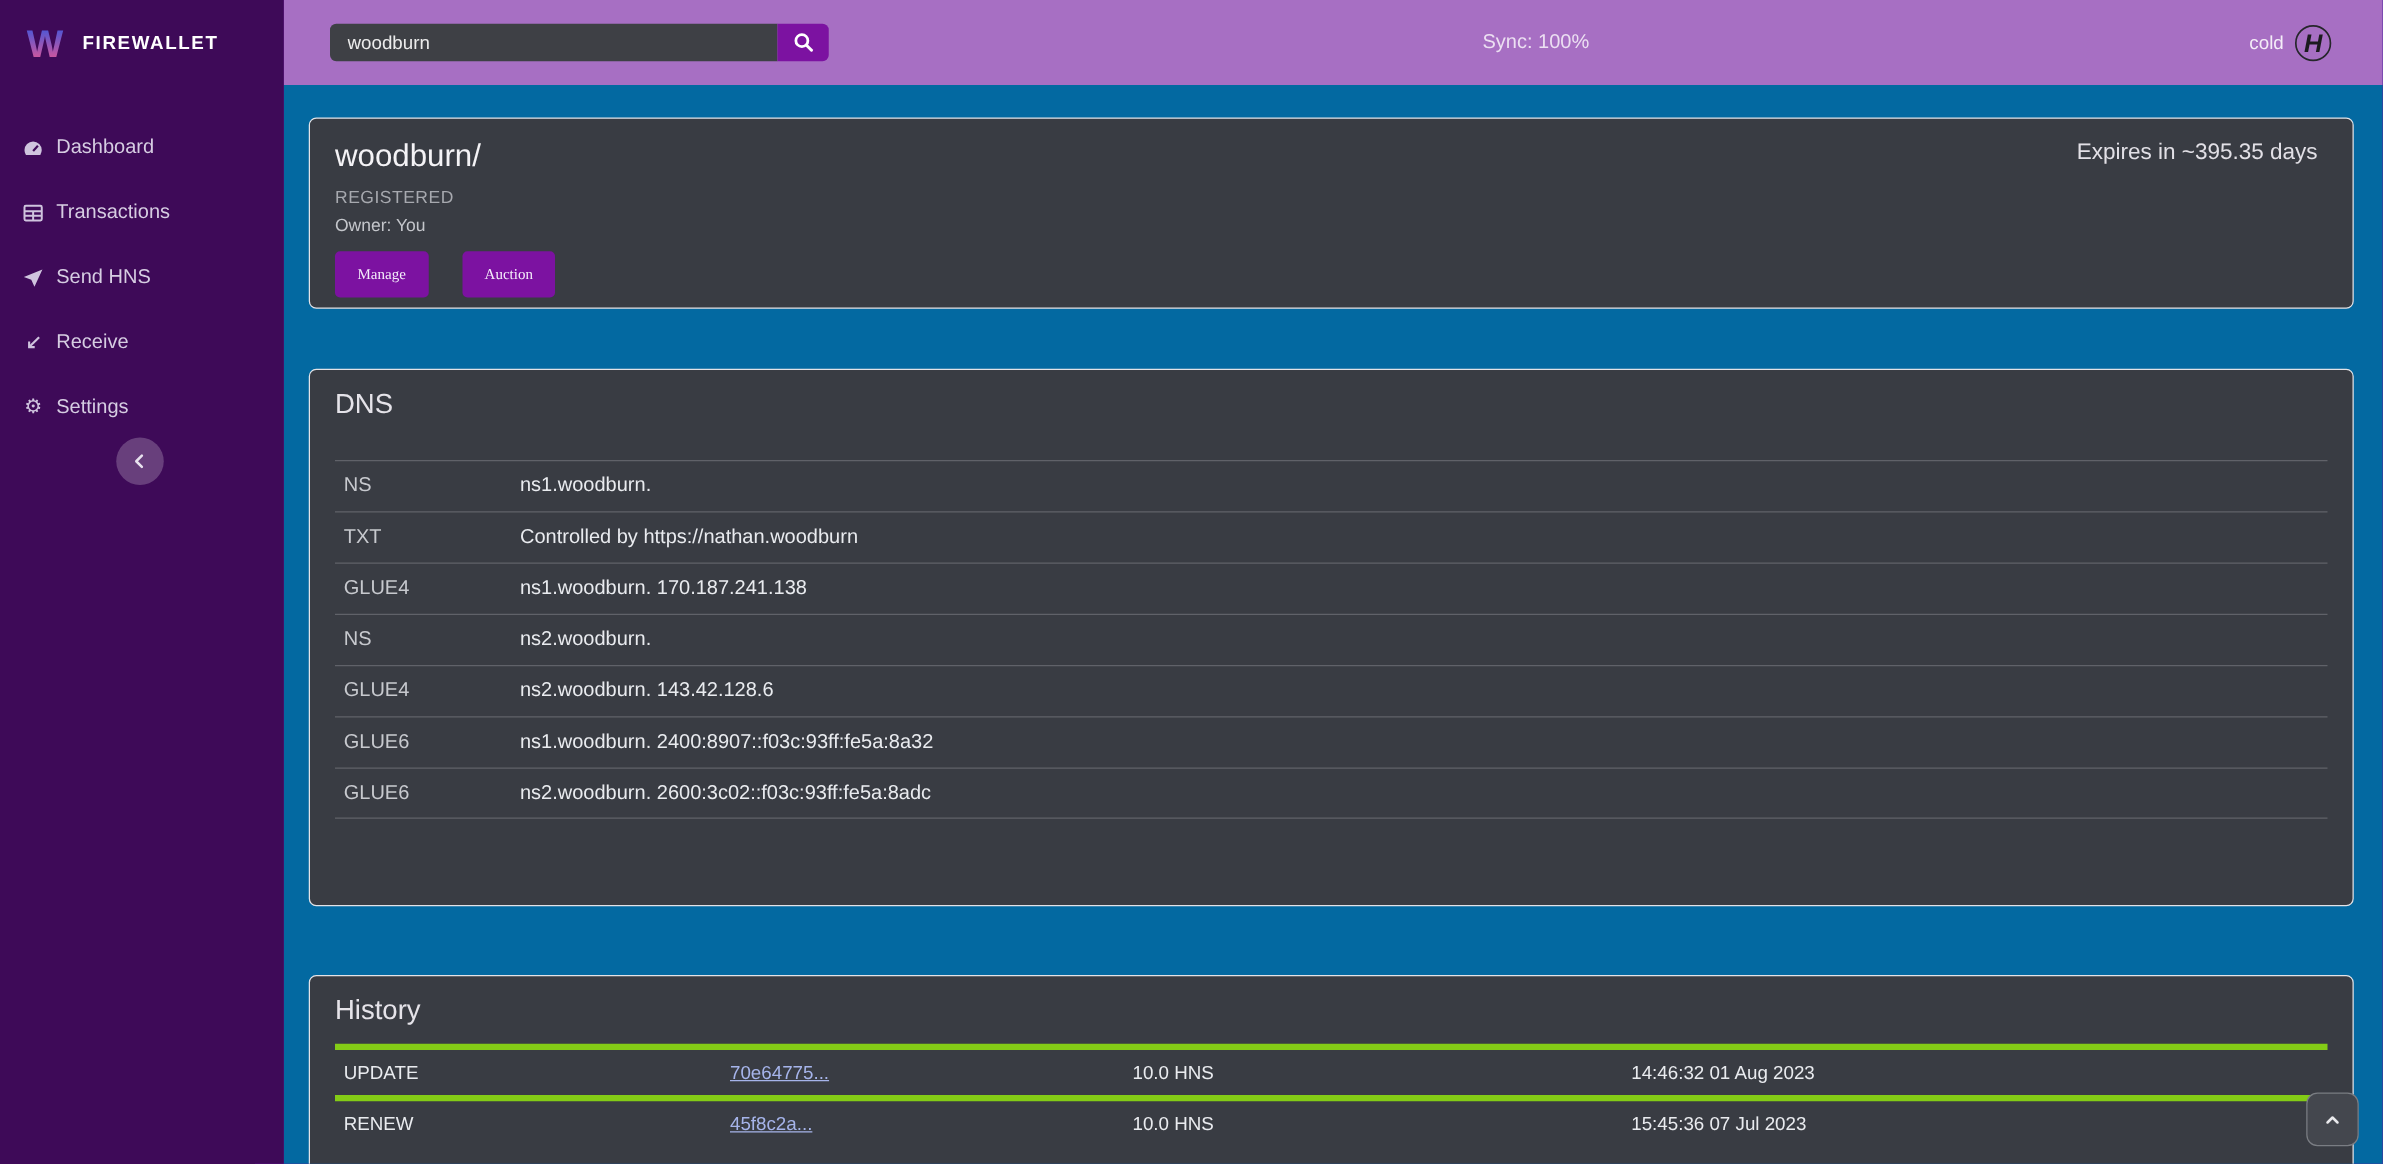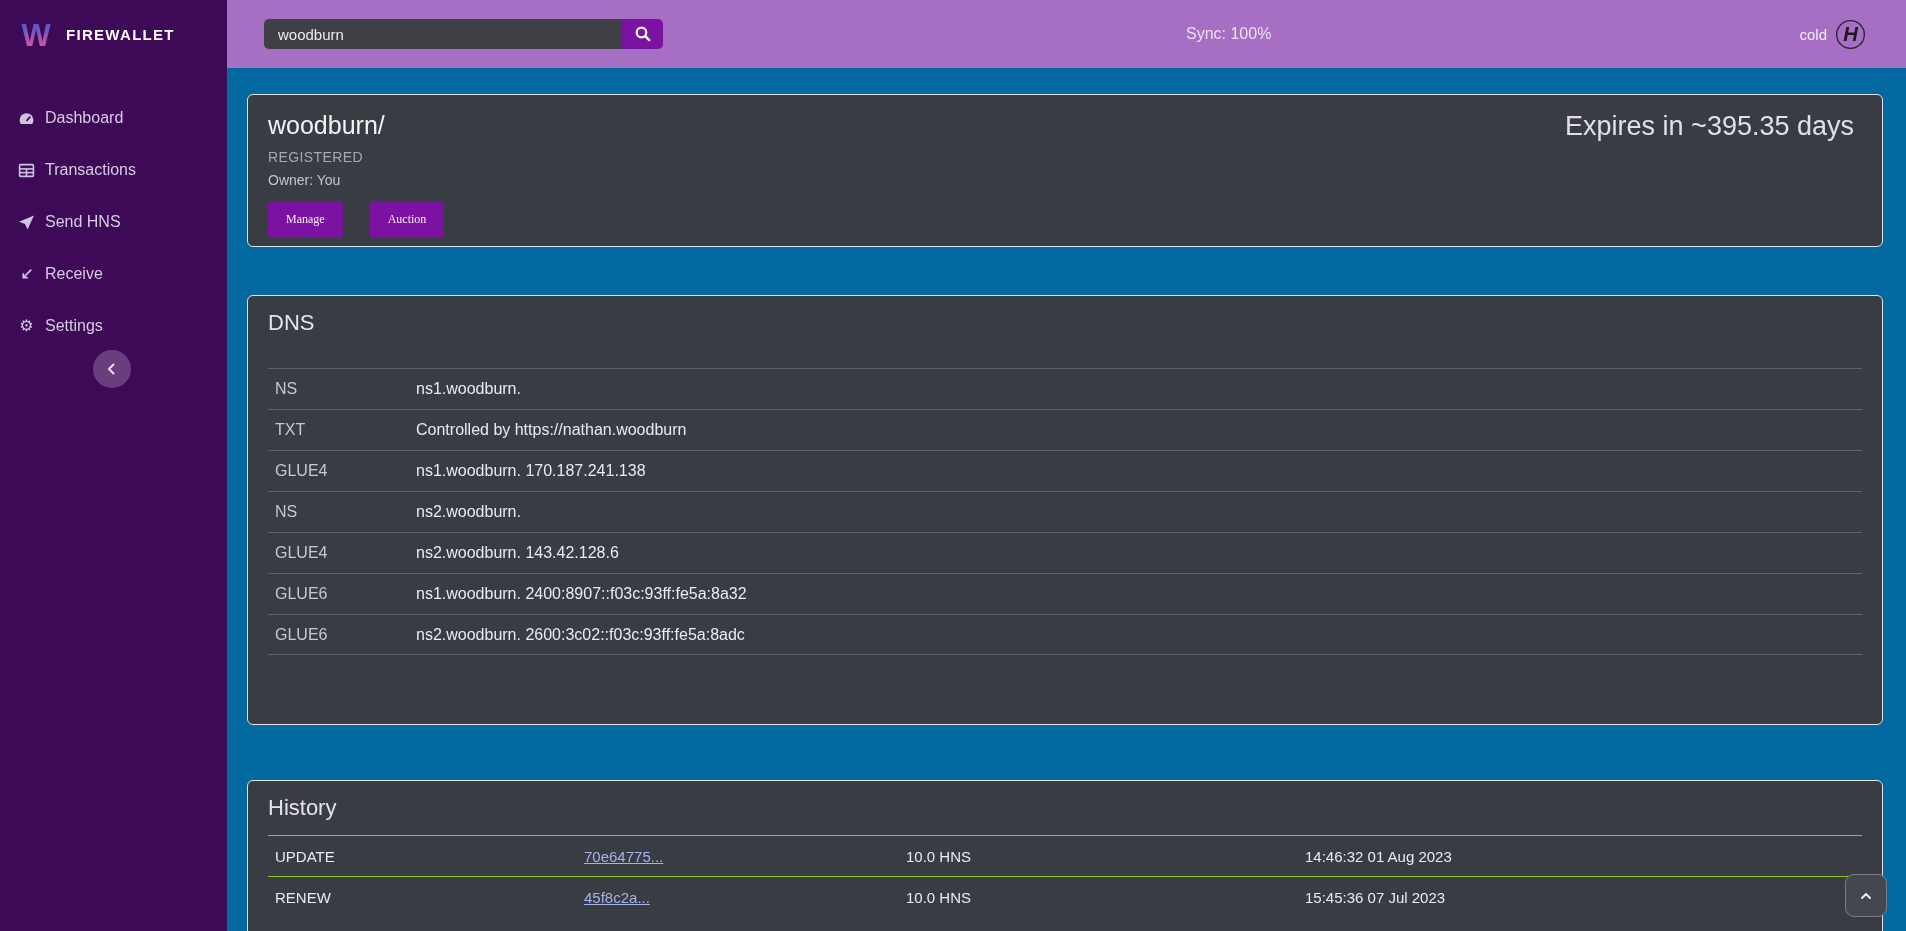--- a/index.html
+++ b/index.html
@@ -32,35 +32,35 @@
   .main { position:absolute; left:227px; top:68px; width:1679px; height:863px; background:#0369a1; overflow:hidden; }
   .card { position:absolute; left:20px; width:1636px; background:#393c43; border:1px solid #e3e3e7; border-radius:6px; }
 
   .name-card { top:26px; height:153px; padding:16px 20px; }
   .name-title { color:#f4f3f6; font-size:25px; font-weight:400; }
   .name-status { margin-top:9px; color:#a7a9af; font-size:14px; letter-spacing:0.4px; }
   .name-owner { margin-top:7px; color:#c4c6cb; font-size:14px; }
   .btn-row { margin-top:13px; display:flex; gap:27px; }
   .p-btn { height:37px; padding:0 18px; background:#7c12a1; color:#f4eefa; border:none; border-radius:4px;
     font-size:12px; font-family:Liberation Serif, serif; cursor:pointer; }
-  .expires { position:absolute; right:28px; top:16px; color:#e2e0e6; font-size:27px; font-weight:400; }
+  .expires { position:absolute; right:28px; top:16px; color:#e2e0e6; font-size:18px; font-weight:400; }
 
   .dns-card { top:227px; height:430px; padding:14px 20px; }
   .section-title { color:#e5e3e9; font-size:22px; font-weight:400; }
   .dns-table { position:absolute; left:20px; right:20px; top:72px; }
   .dns-row { height:41px; display:flex; align-items:center; padding-left:7px; border-top:1px solid #606269; font-size:16px; }
   .dns-row:last-child { border-bottom:1px solid #606269; }
   .dns-type { width:141px; color:#c7c9ce; flex:none; }
   .dns-value { color:#e9ebef; }
 
   .history-card { top:712px; height:280px; padding:14px 20px; }
   .h-table { position:absolute; left:20px; right:20px; top:54px; }
   .h-row { height:41px; display:grid; grid-template-columns:309px 322px 399px auto; align-items:center; padding-left:7px; font-size:15px; }
   .h-head { color:#f2f1f4; font-weight:700; }
-  .h-data { border-top:1px solid #84cc16; color:#e9ebef; }
+  .h-data { border-top:5px solid #84cc16; color:#e9ebef; }
   .tx-link { color:#a6b4ea; text-decoration:underline; cursor:pointer; }
 
   .scroll-top { position:absolute; left:1845px; top:874px; width:42px; height:43px; background:#44474e;
     border:1px solid #7a7d83; border-radius:9px; display:flex; align-items:center; justify-content:center; cursor:pointer; z-index:10; }
 </style>
 </head>
 <body>
 
 <aside class="sidebar">
   <div class="logo-row">

